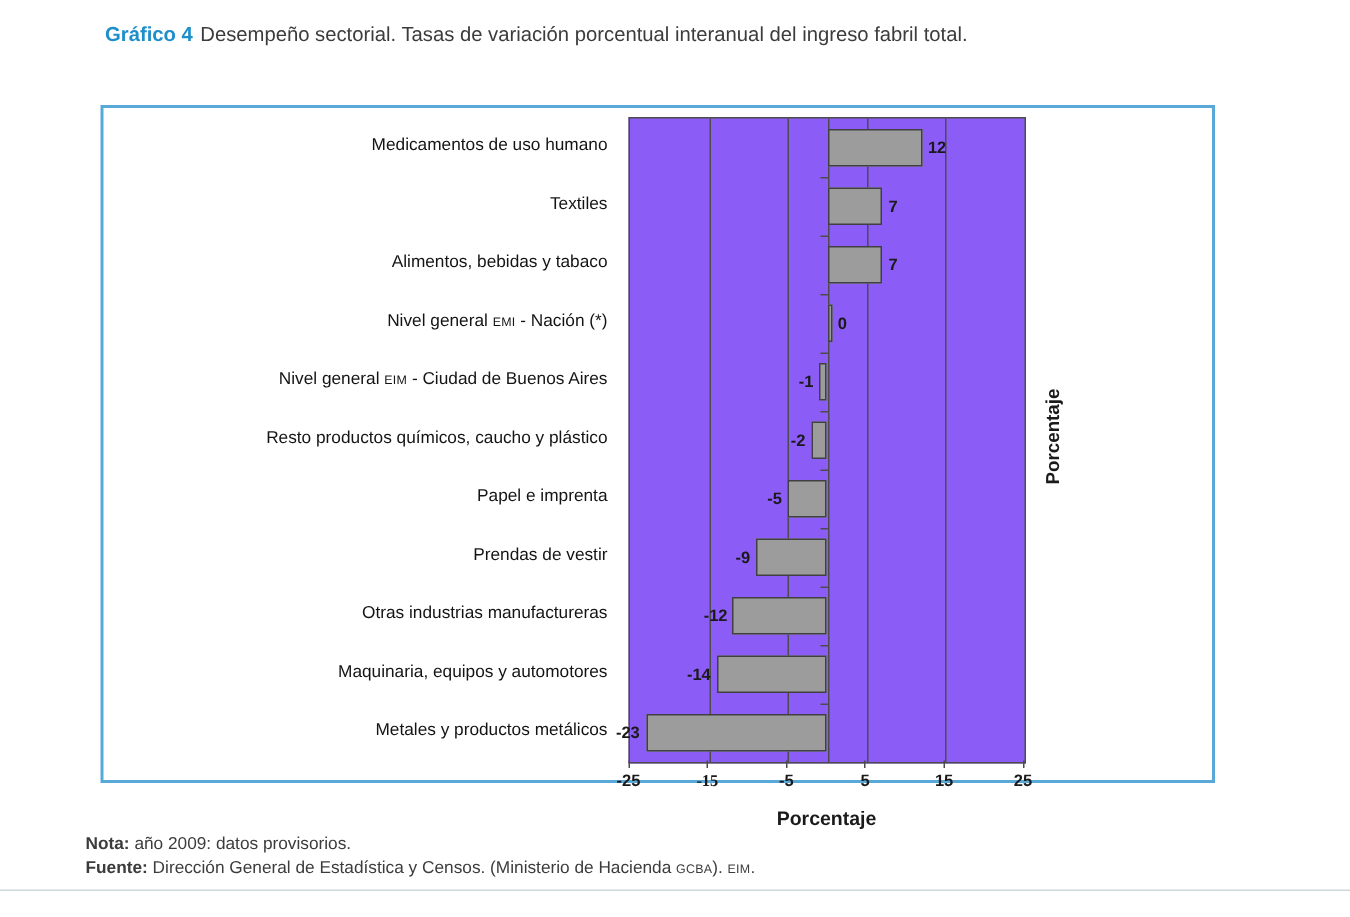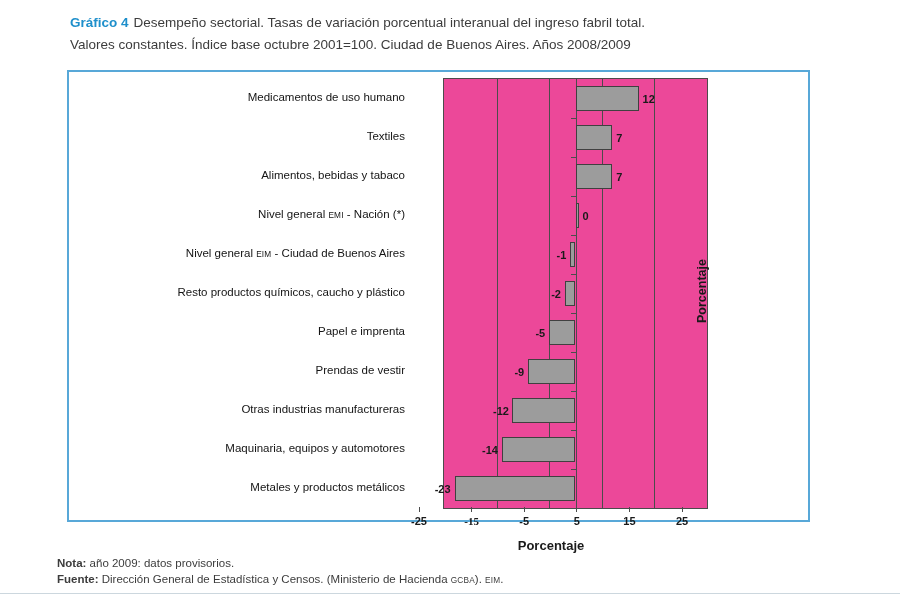--- a/index.html
+++ b/index.html
@@ -9,21 +9,21 @@
   }
   .title-block{position:absolute;left:70px;top:12px;width:780px;font-size:13.5px;color:#3c3c3c;}
   .title-line{margin:0;line-height:22px;}
   .graf-label{color:#1e8fcb;font-weight:bold;margin-right:5px;}
   .chart-box{
     position:absolute;left:67px;top:70px;width:743px;height:452px;
     border:2px solid #58a8d8;background:#ffffff;box-sizing:border-box;
   }
   .plot{
     position:absolute;left:350px;top:6px;width:263px;height:429px;
-    border:1px solid #4c4c4c;background:#ec4899;margin-left:24px;
+    border:1px solid #4c4c4c;background:#8b5cf6;
   }
   .gridline{position:absolute;top:0;width:1px;height:100%;background:#4c4c4c;}
   .zeroline{position:absolute;top:0;width:1px;height:100%;background:#4c4c4c;}
   .rowtick{position:absolute;width:5px;height:1px;background:#4c4c4c;}
   .bar{
     position:absolute;height:25px;background:#9c9c9c;
     border:1px solid #404040;box-sizing:border-box;
   }
   .vlabel{
     position:absolute;font-size:11px;font-weight:bold;color:#1a1a1a;
@@ -52,21 +52,20 @@
   .footer{position:absolute;left:57px;top:555px;width:780px;font-size:11.5px;color:#3c3c3c;}
   .footer p{margin:0;line-height:16px;}
   .footer .flabel{font-weight:bold;}
   .bottom-divider{position:absolute;left:0;top:593px;width:900px;height:1px;background:#ccd7de;}
 </style>
 </head>
 <body>
 
 <div class="title-block">
   <p class="title-line"><span class="graf-label">Gráfico 4</span><span>Desempeño sectorial. Tasas de variación porcentual interanual del ingreso fabril total.</span></p>
-  <p class="title-line">Valores constantes. Índice base octubre 2001=100. Ciudad de Buenos Aires. Años 2008/2009</p>
 </div>
 
 <div class="chart-box">
   <div>
       <div class="cat-label" style="top: 18px;">Medicamentos de uso humano</div>
       <div class="cat-label" style="top: 57px;">Textiles</div>
       <div class="cat-label" style="top: 96px;">Alimentos, bebidas y tabaco</div>
       <div class="cat-label" style="top: 135px;">Nivel general <span class="sc">EMI</span> - Nación (*)</div>
       <div class="cat-label" style="top: 174px;">Nivel general <span class="sc">EIM</span> - Ciudad de Buenos Aires</div>
       <div class="cat-label" style="top: 213px;">Resto productos químicos, caucho y plástico</div>

